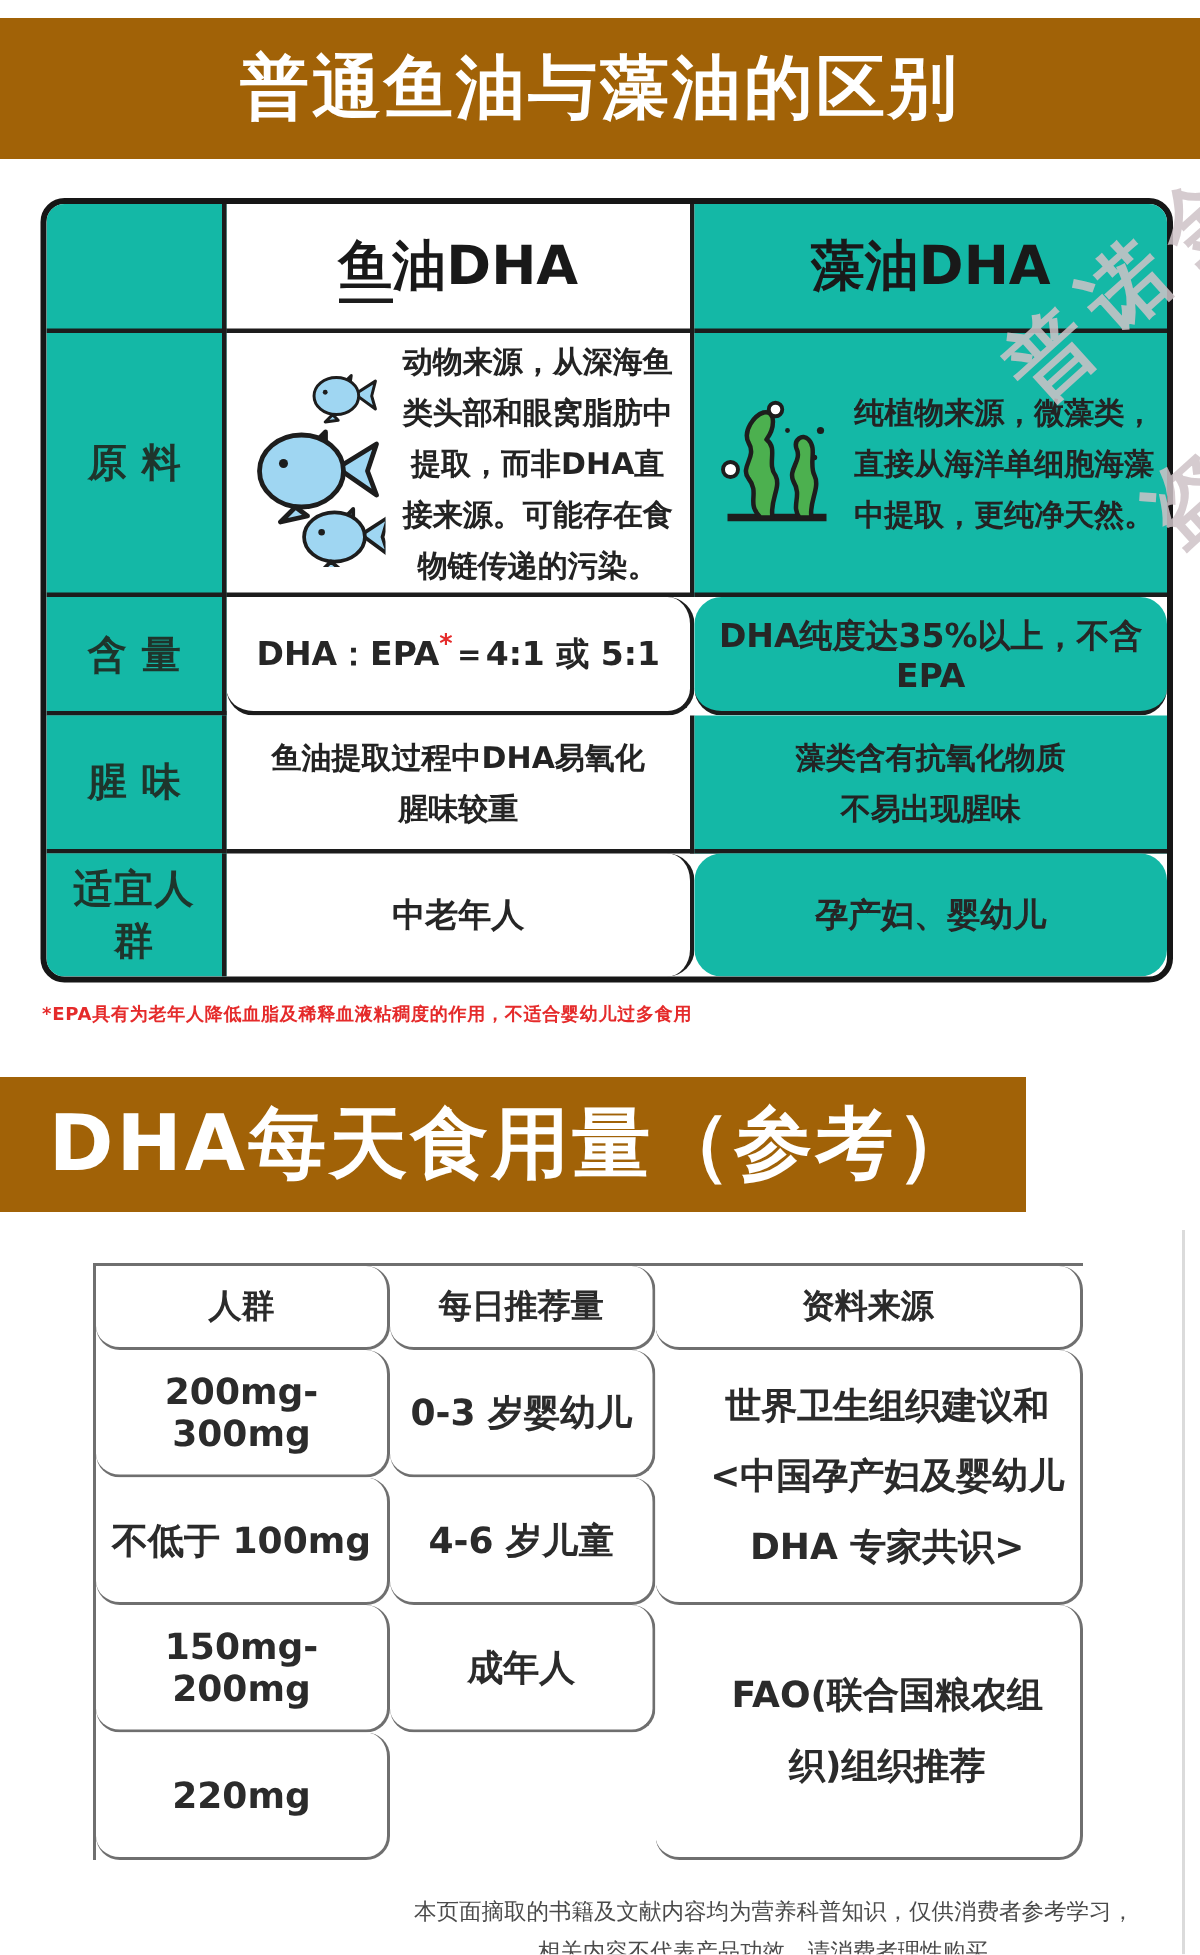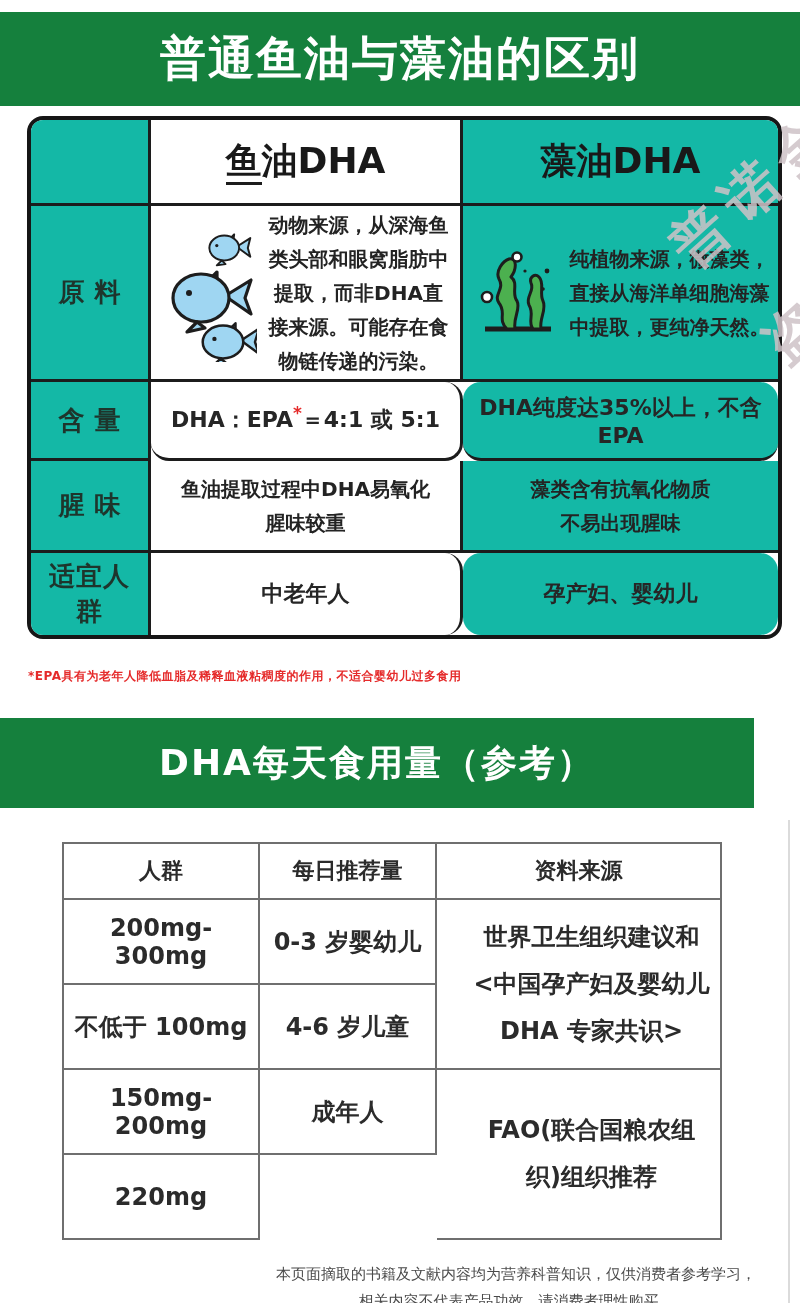--- a/index.html
+++ b/index.html
@@ -13,29 +13,29 @@
   
   .wm {
     position:absolute; color:rgba(206,194,199,0.85); font-weight:700;
     transform:rotate(-42deg); white-space:nowrap; letter-spacing:12px;
     font-size:56px; pointer-events:none; z-index:5;
   }
   .wm1 { top:150px; right:-58px; }
   .wm2 { top:268px; right:-92px; }
   
   .banner {
-    position:absolute; left:0; background:#15803d; color:#ffffff;
+    position:absolute; left:0; background:#a16207; color:#ffffff;
     display:flex; align-items:center; justify-content:center;
     font-weight:700; text-align:center; letter-spacing:2px;
   }
   #banner1 { top:12px; width:800px; height:94px; font-size:46px; }
-  #banner2 { top:718px; width:754px; height:90px; font-size:36px; }
+  #banner2 { top:718px; width:684px; height:90px; font-size:52px; }
   
   #cmp {
-    position:absolute; left:27px; top:116px; width:755px; height:523px;
+    position:absolute; left:27px; top:132px; width:755px; height:523px;
     border:4px solid #161616; border-radius:16px; overflow:hidden;
     display:grid; grid-template-columns:120px 312px 1fr;
     grid-template-rows:86px 176px 79px 92px 1fr;
     background:#ffffff; z-index:2;
   }
   .c {
     display:flex; align-items:center; justify-content:center;
     border-right:3px solid #1c1c1c; border-bottom:3px solid #1c1c1c;
     text-align:center; padding:4px 8px;
   }
@@ -60,21 +60,21 @@
   #intake {
     position:absolute; left:62px; top:842px; width:660px; height:398px;
     display:grid; grid-template-columns:196px 177px 1fr;
     grid-template-rows:56px 85px 85px 85px 1fr;
     border-top:2px solid #6f6f6f; border-left:2px solid #6f6f6f;
     background:#ffffff; z-index:2;
   }
   .ic {
     display:flex; align-items:center; justify-content:center; text-align:center;
     border-right:2px solid #6f6f6f; border-bottom:2px solid #6f6f6f;
-    font-weight:600; font-size:24px; color:#2b2b2b; padding:2px 6px;
+    font-weight:600; font-size:24px; color:#2b2b2b; padding:2px 6px;border-radius:16px;
   }
   .ic.head { font-size:22px; font-weight:700; }
   .ic.src { font-size:24px; line-height:47px;padding-left:32px; }
   .span12 { grid-column:3; grid-row:2 / span 2; }
   .span34 { grid-column:3; grid-row:4 / span 2; }
   
   #disclaimer {
     position:absolute; left:240px; right:8px; top:1261px;
     font-size:15px; color:#4a4a4a; text-align:center; line-height:27px;
   }

